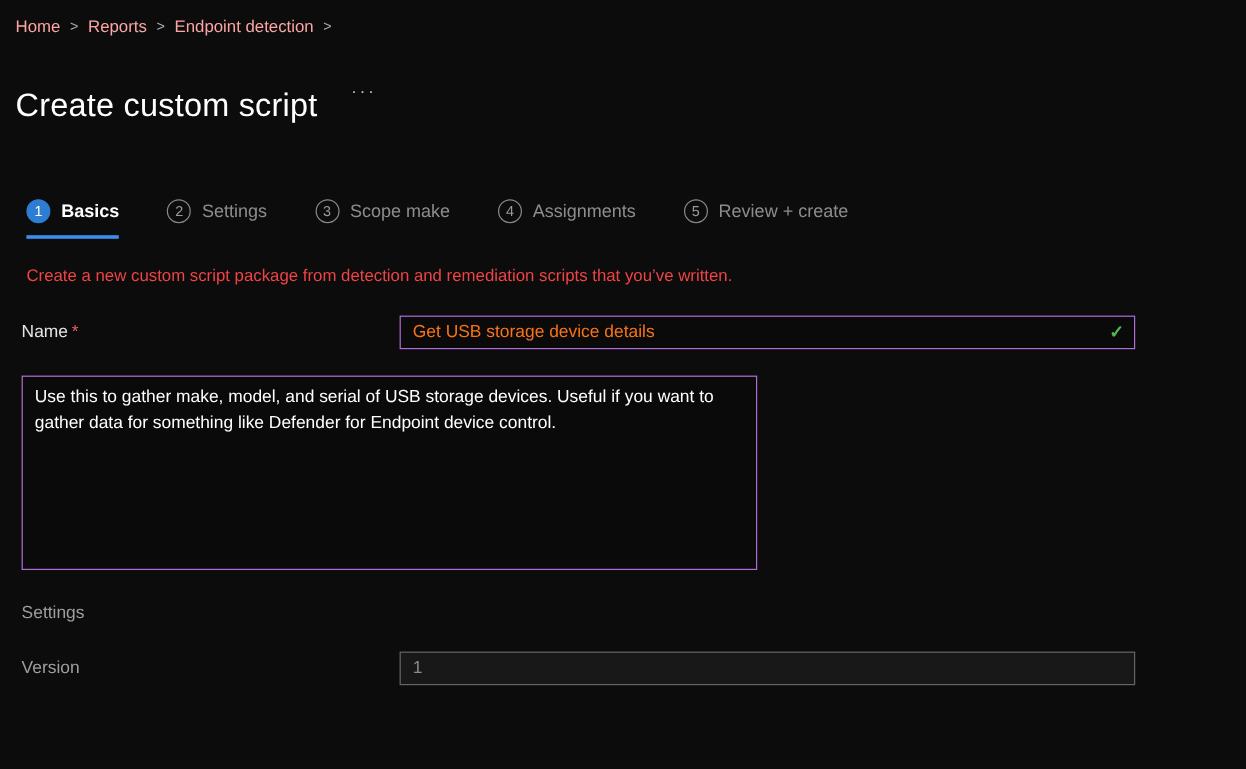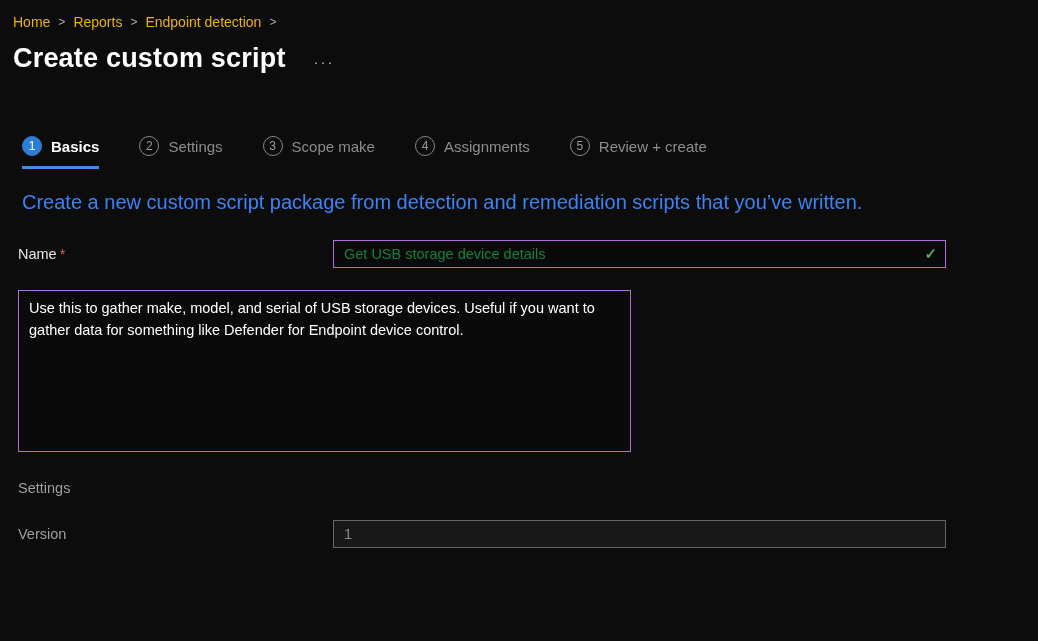--- a/index.html
+++ b/index.html
@@ -12,35 +12,36 @@
   }
 
   
   .breadcrumb {
     padding:14px 0 0 13px;
     font-size:14px;
     display:flex;
     align-items:center;
     gap:8px;
   }
-  .crumb { color:#eab308; cursor:pointer; }
+  .crumb { color:#fca5a5; cursor:pointer; }
   .crumb-sep { color:#a8a8a8; font-size:12px; }
 
   
   .title-row {
     padding:13px 0 0 13px;
     display:flex;
     align-items:center;
     gap:28px;
   }
   .page-title {
     font-size:27px;
-    font-weight:700;
+    font-weight:400;
     color:#ffffff;
     letter-spacing:0.2px;
+    margin-top:30px;
   }
   .title-menu {
     color:#bdbdbd;
     font-size:15px;
     letter-spacing:2px;
     cursor:pointer;
     padding-top:6px;
   }
 
   
@@ -80,43 +81,43 @@
     content:"";
     position:absolute;
     left:0; right:0; bottom:0;
     height:3px;
     background:#3e8ded;
   }
 
   
   .intro {
     margin:22px 0 0 22px;
-    font-size:20px;
-    color:#3b82f6;
+    font-size:14px;
+    color:#ef4444;
   }
 
   
   .form { margin:26px 0 0 18px; }
   .form-row { display:flex; margin-bottom:22px; }
   .form-label {
     width:315px;
     font-size:14.5px;
     color:#9f9f9f;
     padding-top:6px;
     flex:0 0 auto;
   }
   .form-label.bright { color:#e6e6e6; }
   .required { color:#e85b5b; margin-left:3px; }
   .input-wrap { position:relative; width:613px; }
   input.text-input {
     width:100%;
     height:28px;
     background:#0a0a0a;
     border:1px solid #c6c6c6;
-    color:#15803d;
+    color:#f97316;
     font-size:14.5px;
     padding:0 10px;
     font-family:"Liberation Sans", sans-serif;
     outline:none;
   }
   input.valid { border-color:#b06dd8; padding-right:32px; }
   .check-icon {
     position:absolute;
     right:9px; top:5px;
     color:#55b255;

